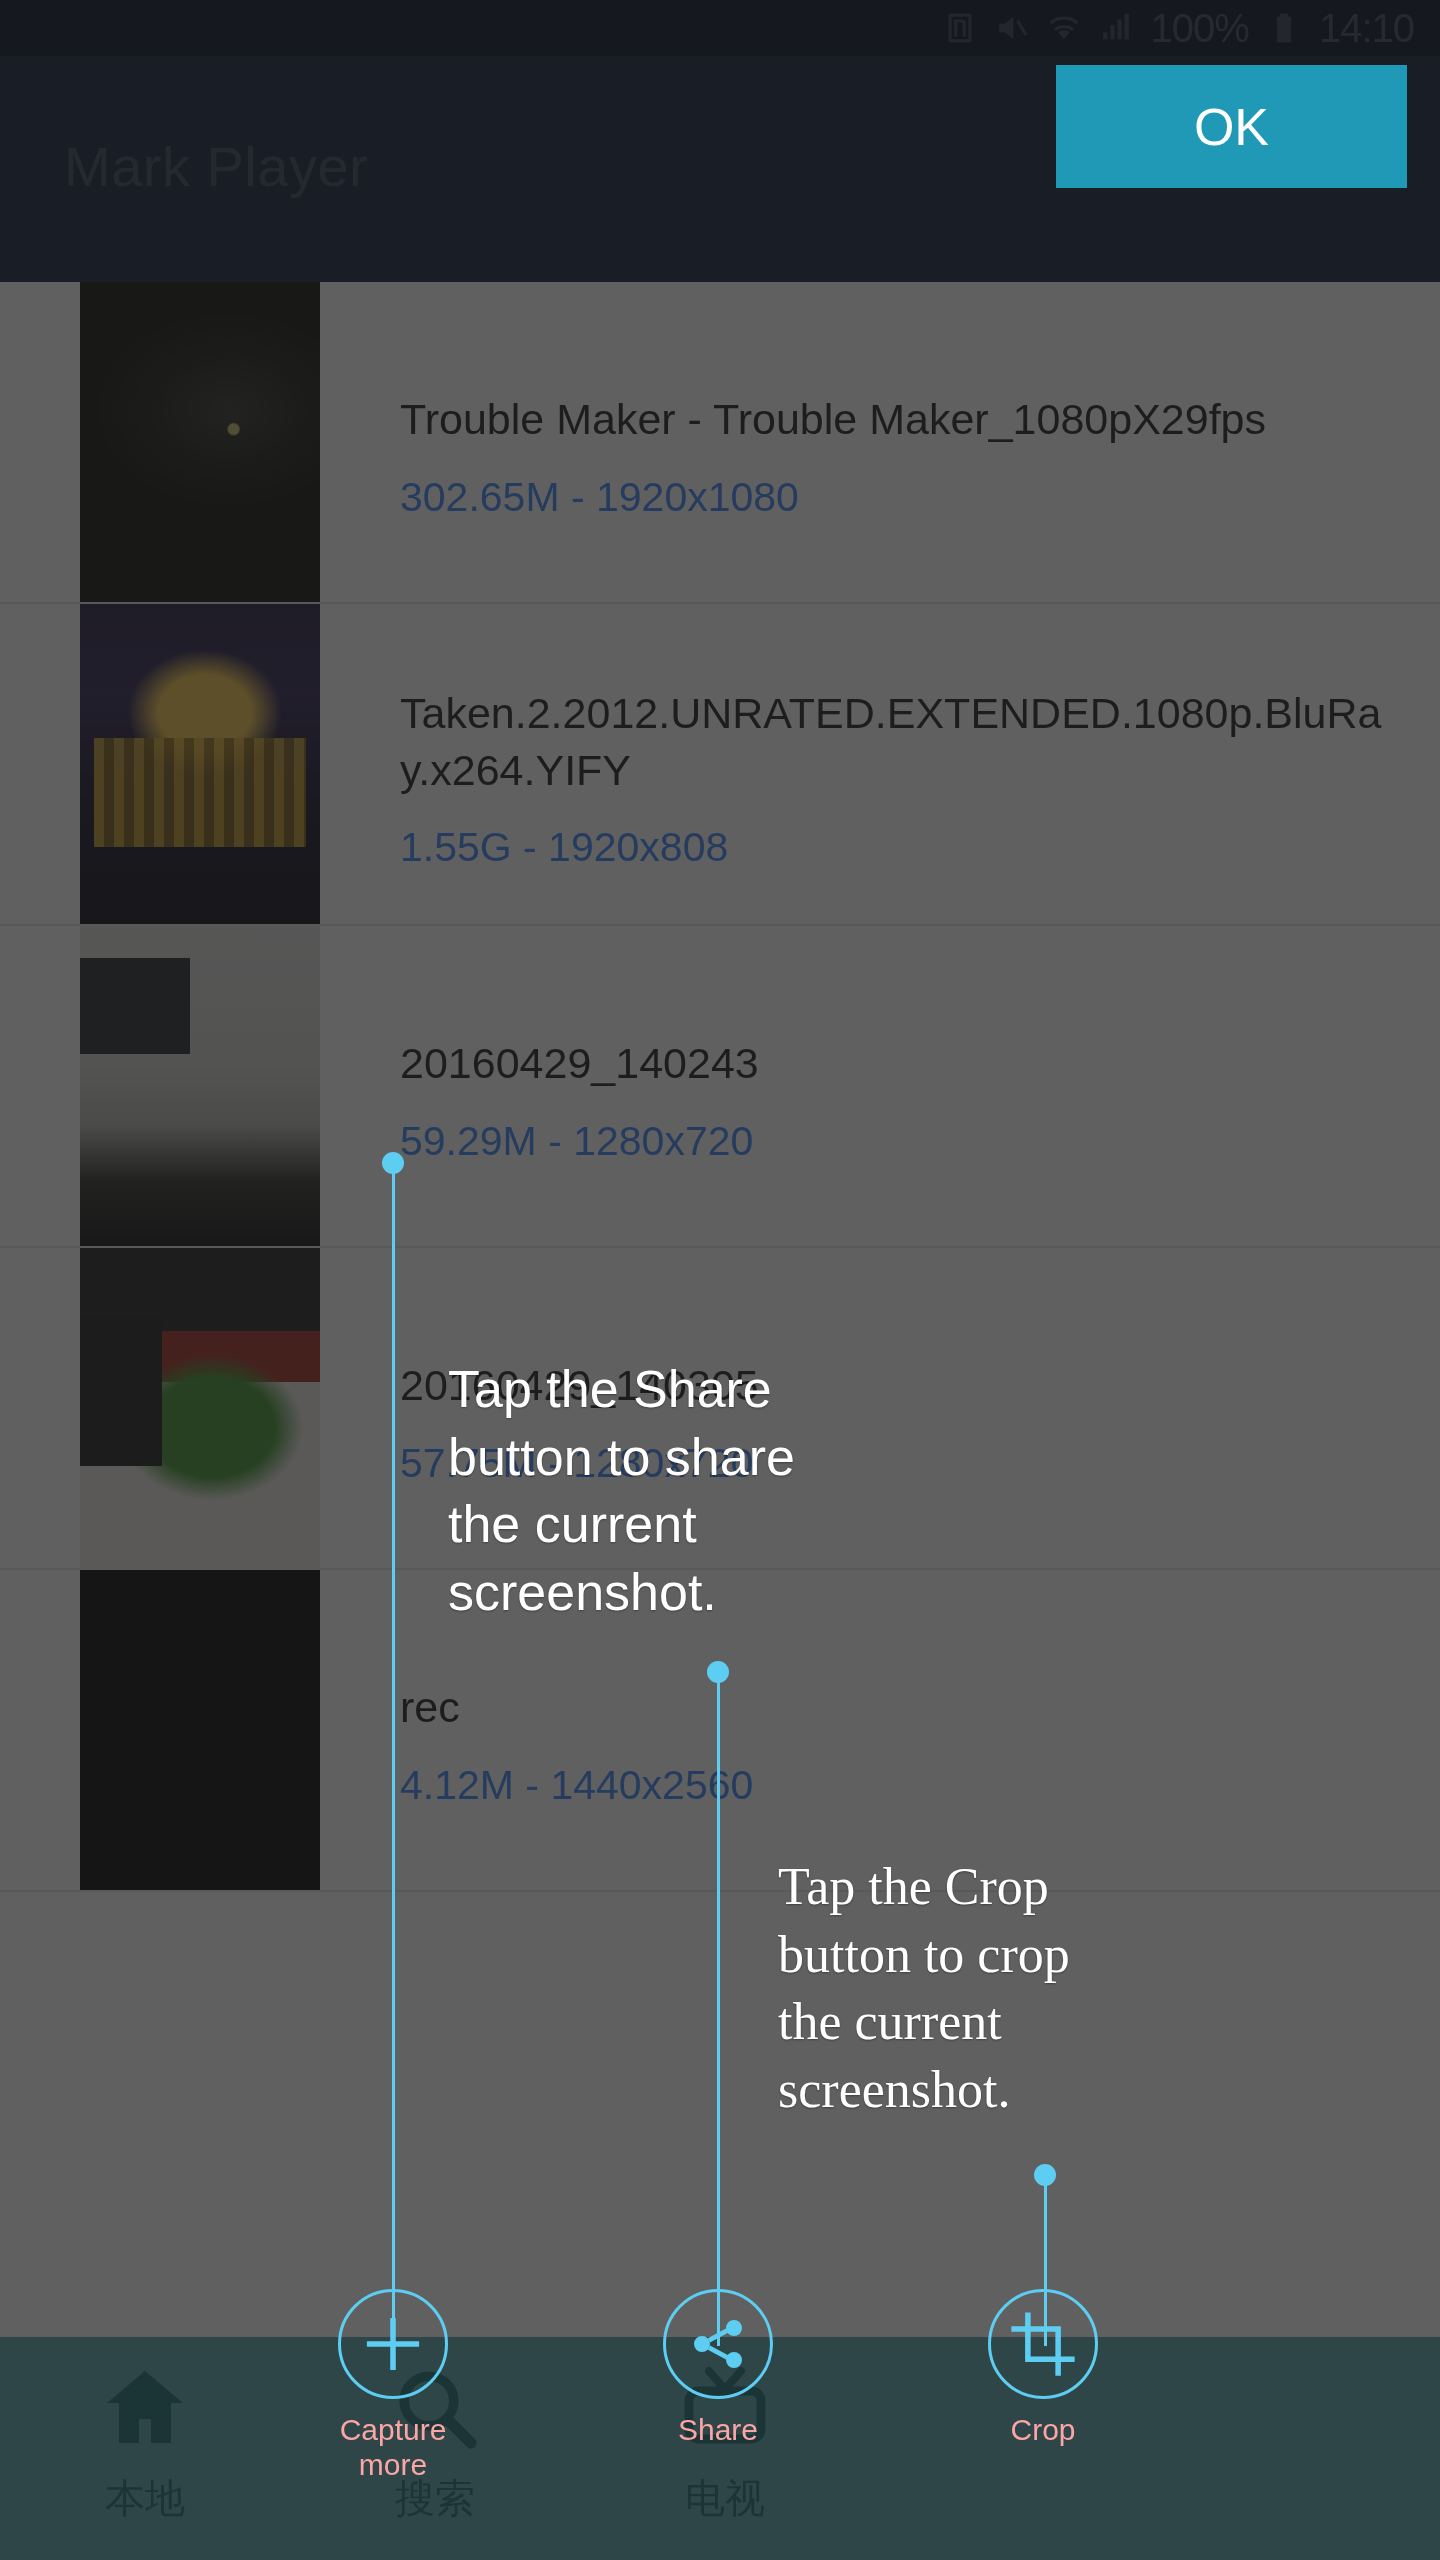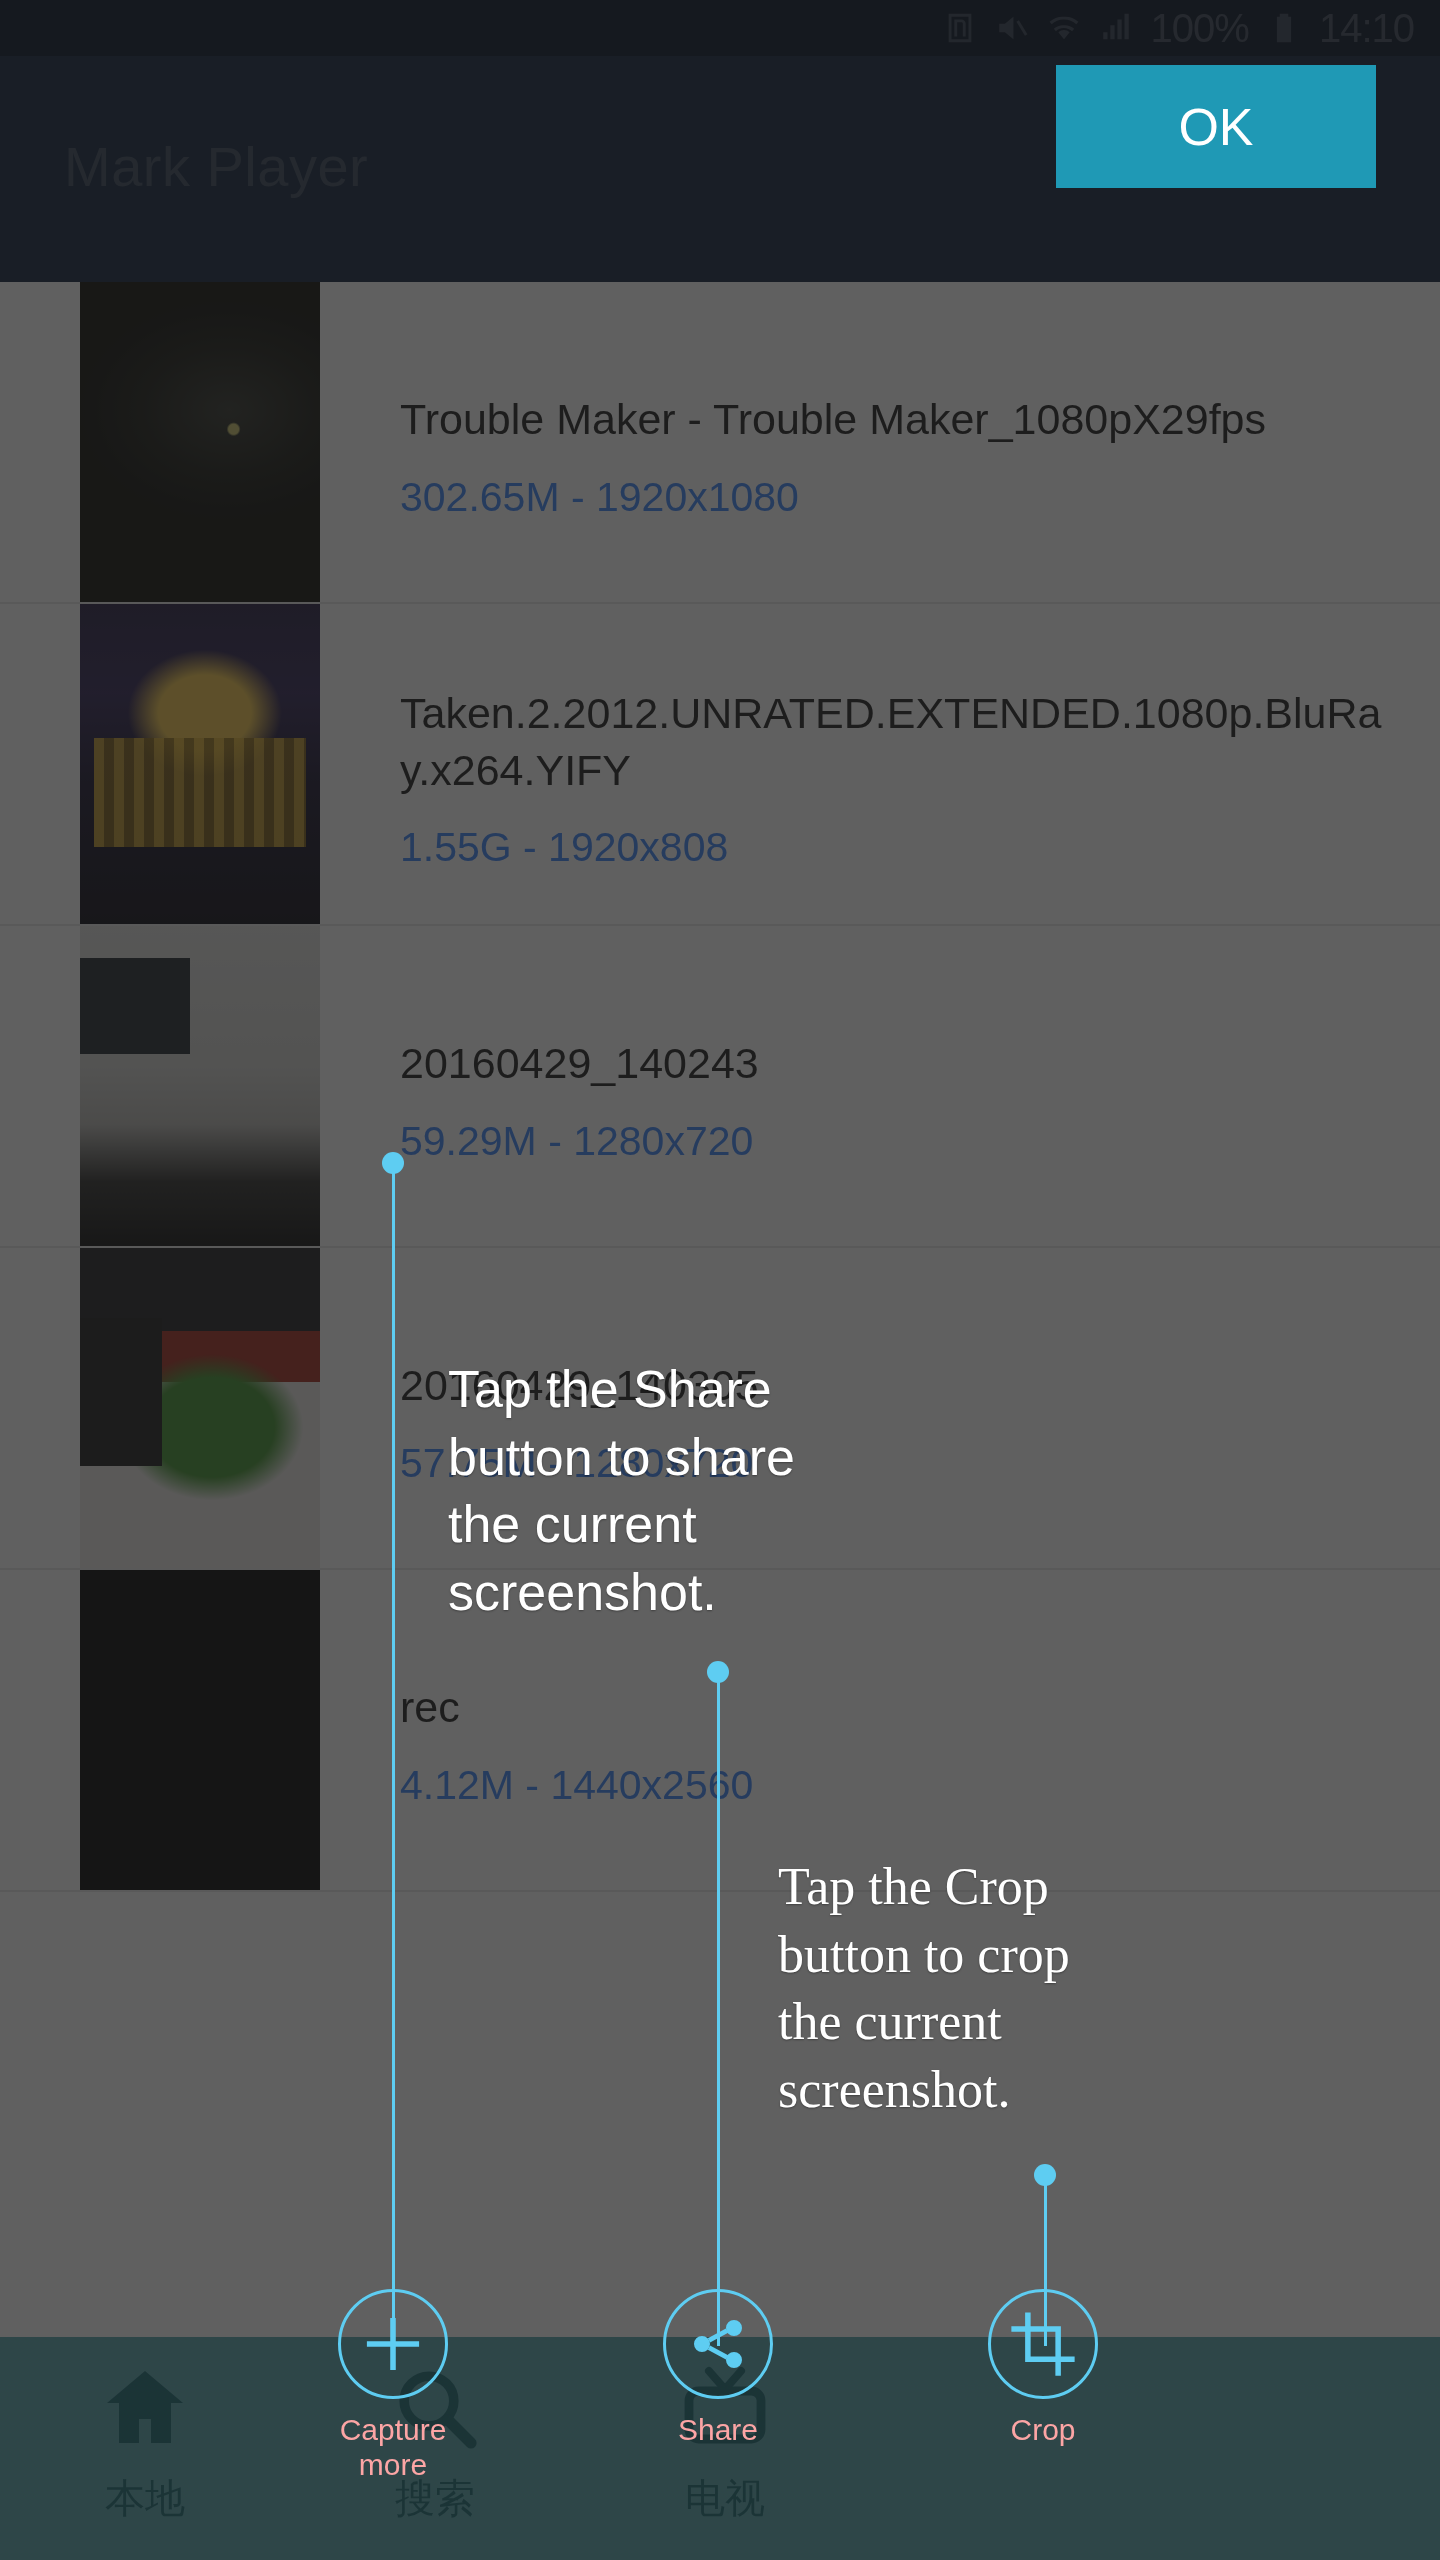--- a/index.html
+++ b/index.html
@@ -127,21 +127,21 @@
     background: rgba(15,20,28,.42);
   }
   #scrim-nav {
     position: absolute; left: 0; bottom: 0; width: 1440px; height: 223px;
     background: rgba(26,60,62,.72);
   }
 
   
   .ok-button {
     position: absolute; left: 1056px; top: 65px;
-    width: 320px; height: 123px;
+    width: 351px; height: 123px;
     background: #1f99b5;
     color: #ffffff; font-size: 52px;
     display: flex; align-items: center; justify-content: center;
     border: none; cursor: pointer;
   }
 
   .tip {
     position: absolute;
     color: #ffffff; font-size: 52px; line-height: 1.30;
     white-space: pre-line;

